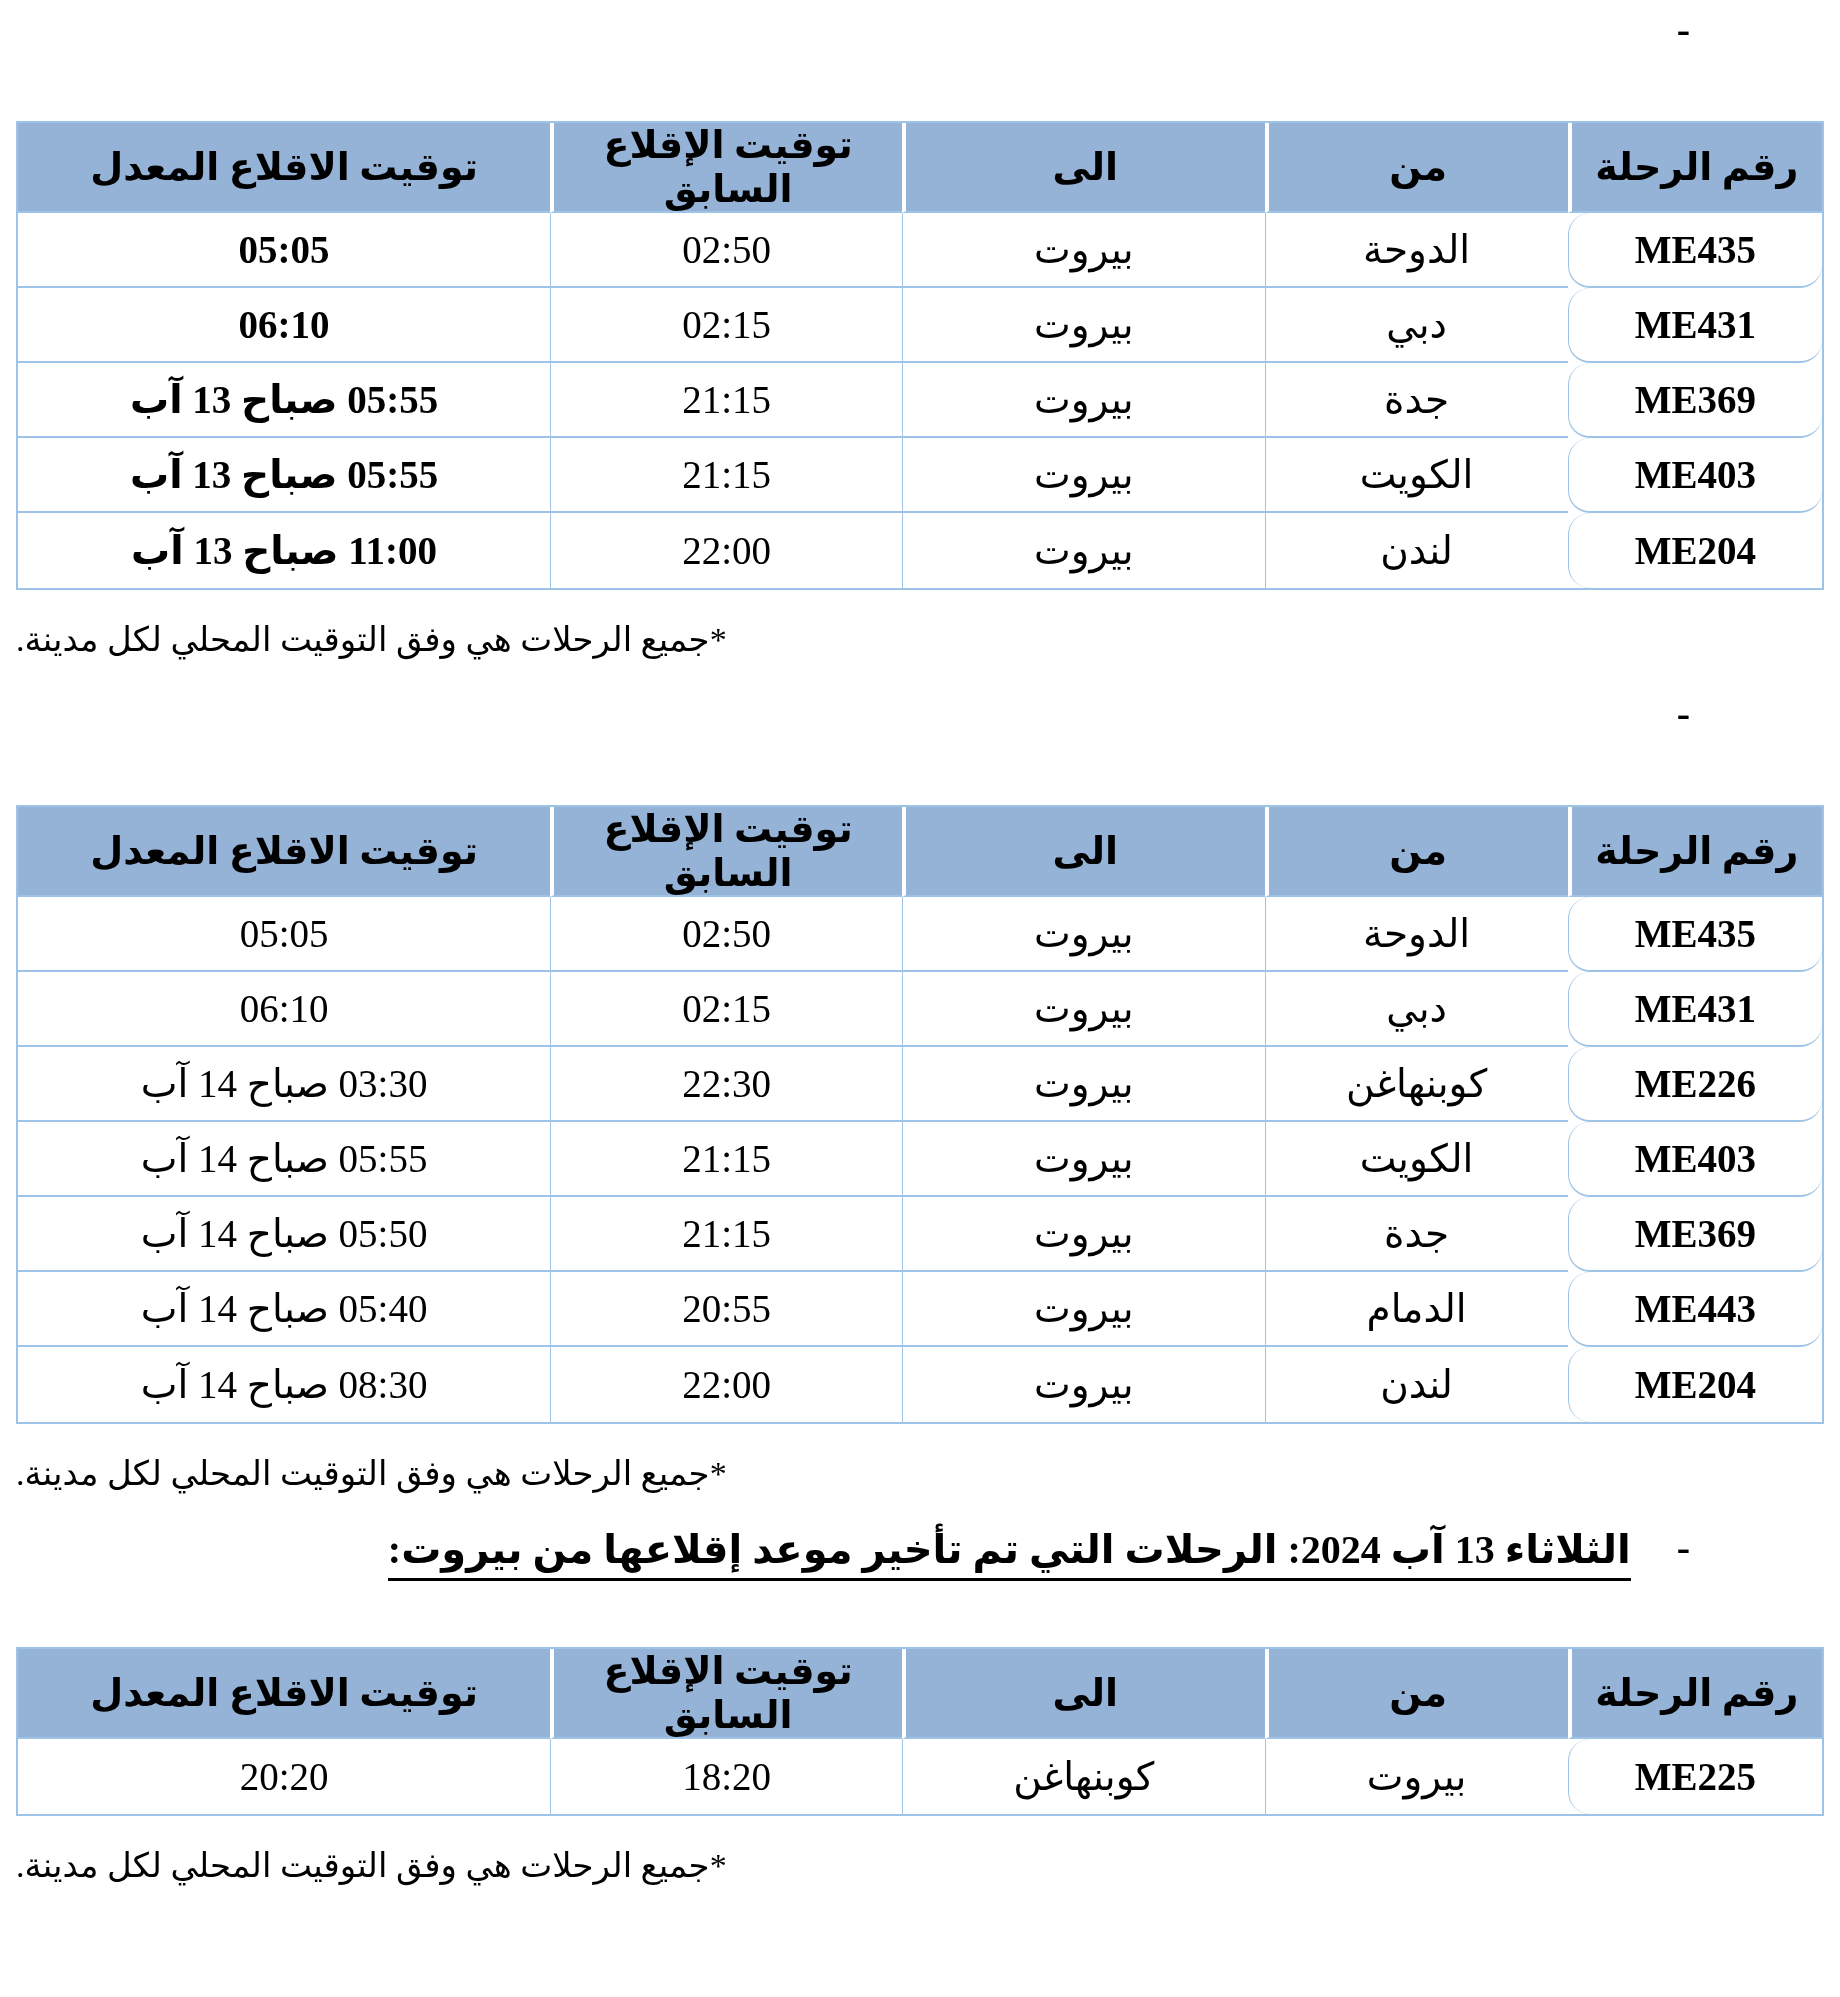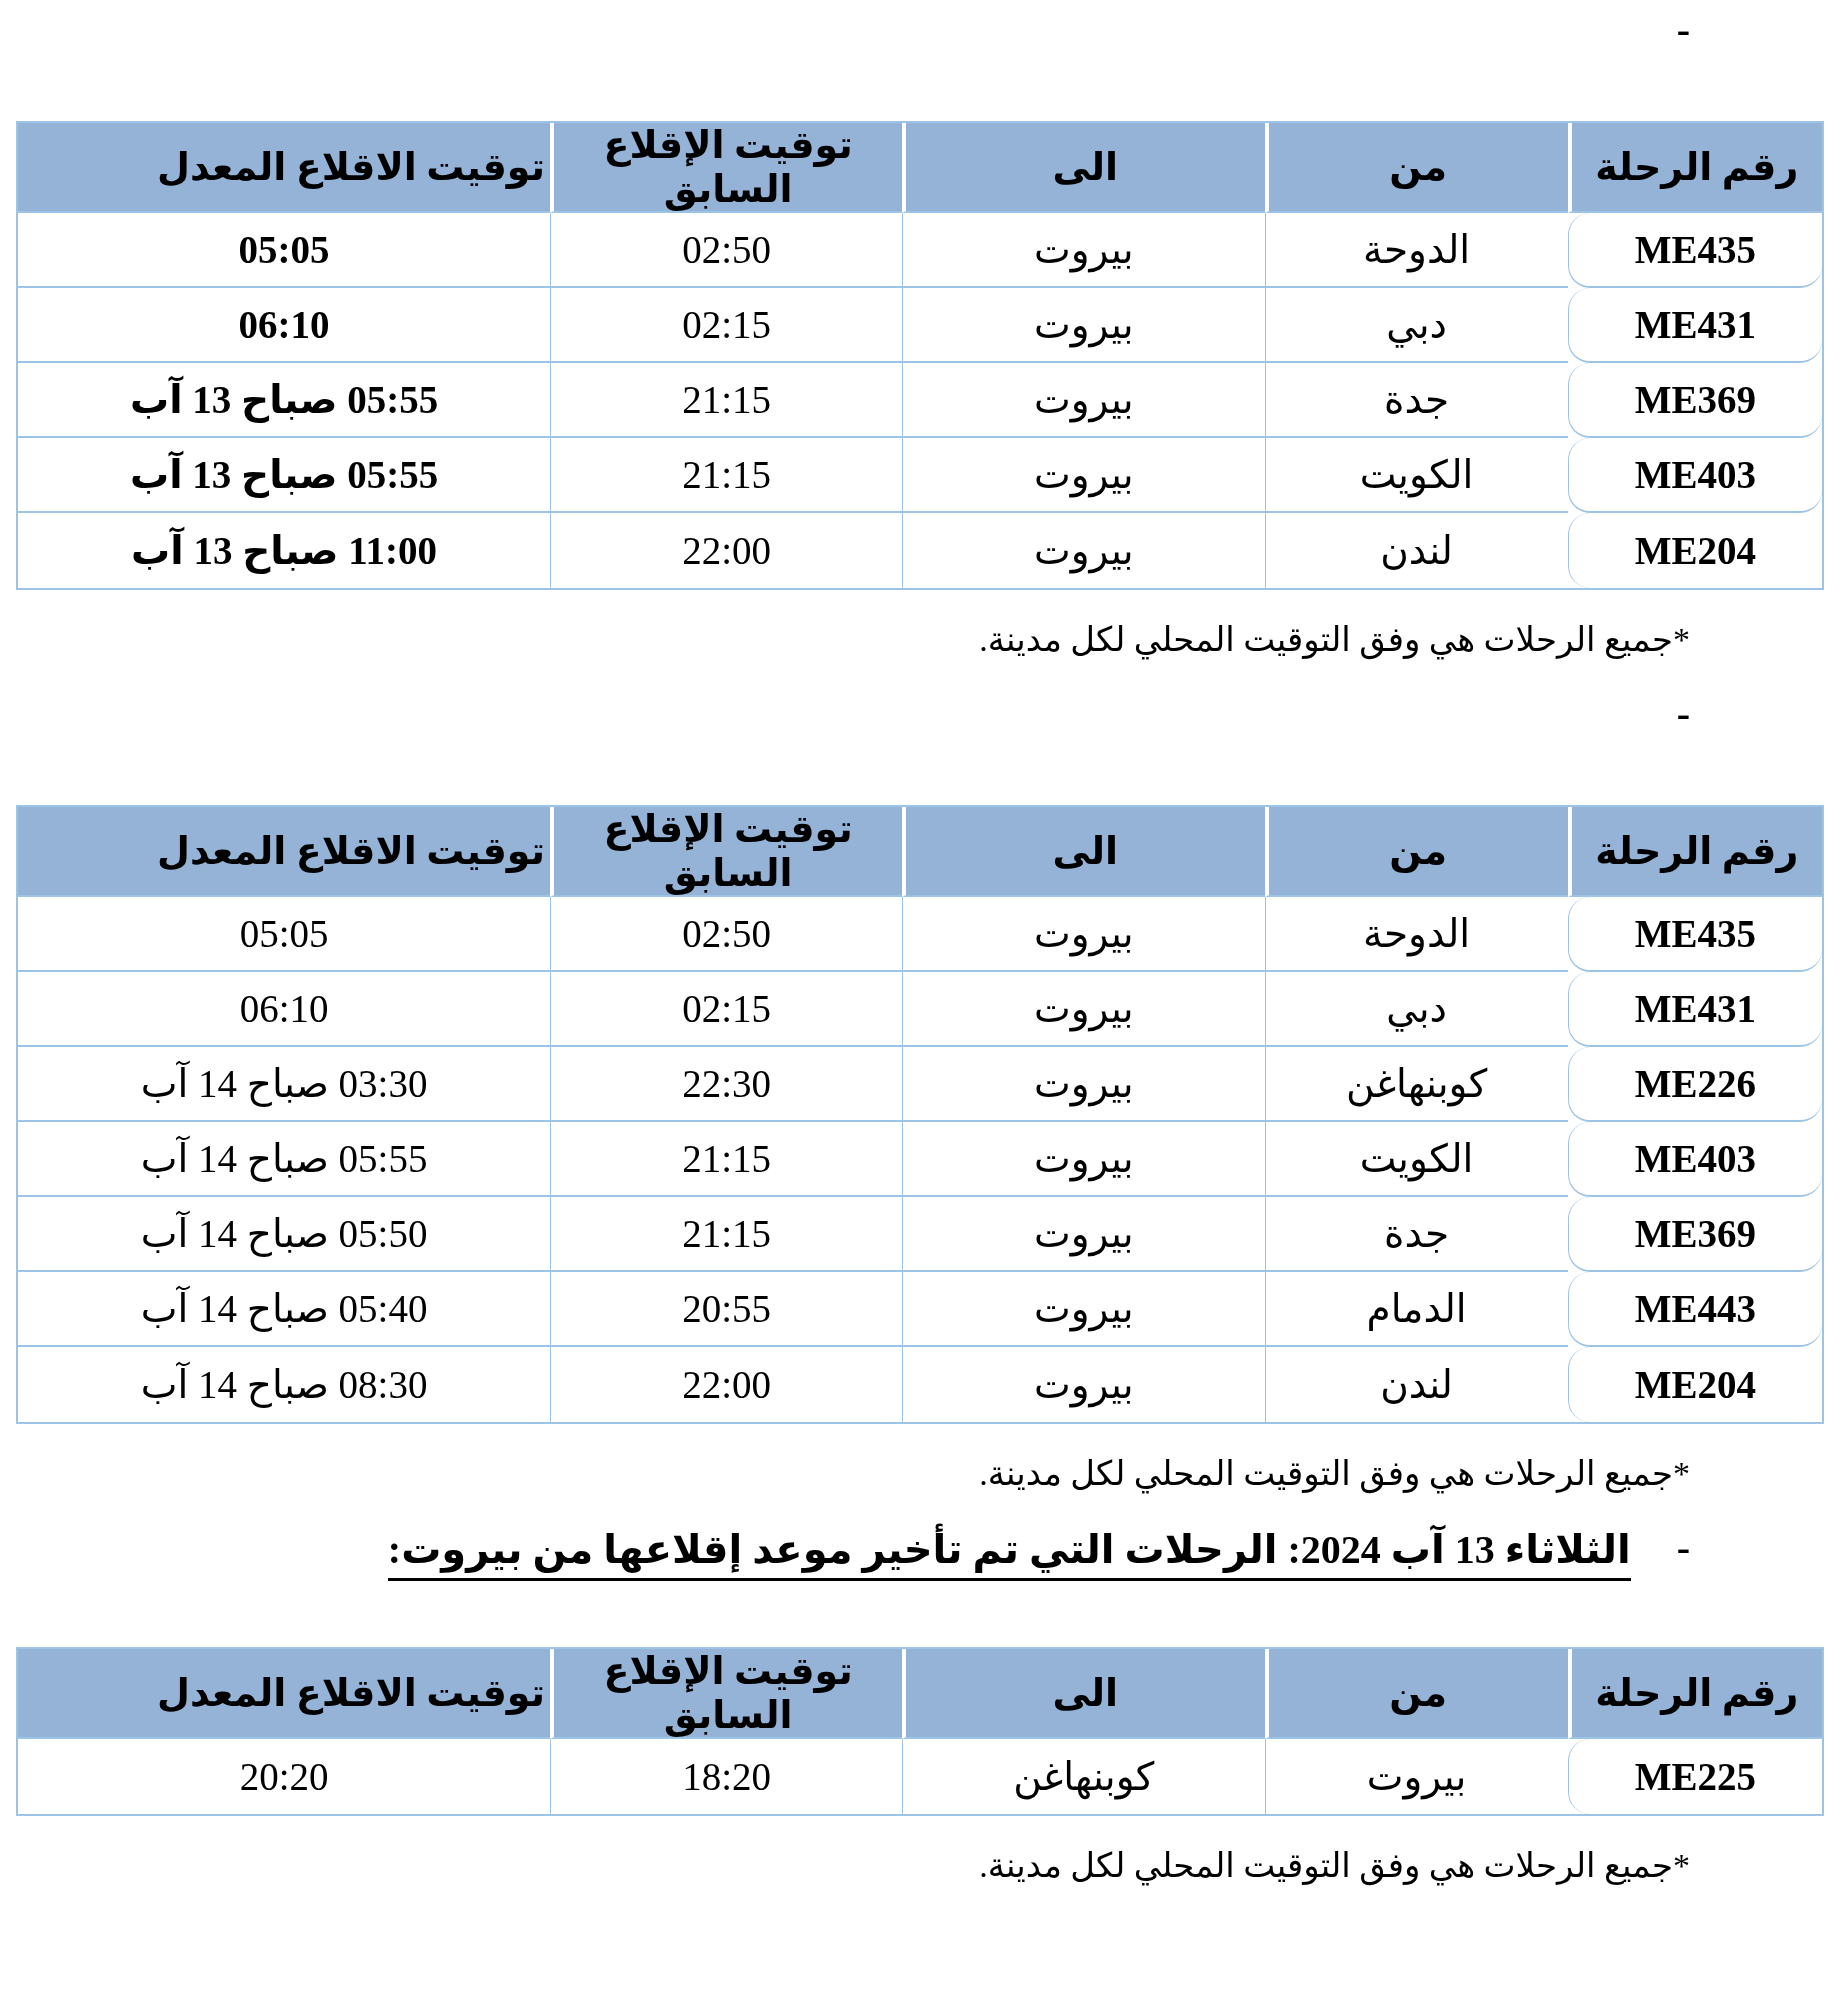--- a/index.html
+++ b/index.html
@@ -51,38 +51,38 @@
     background: #95B3D7;
     font-weight: bold;
     font-size: 38px;
     height: 77px;
     text-align: center;
     vertical-align: middle;
     border-left: 4.5px solid #ffffff;
     border-bottom: 2.7px solid #9DC3E6;
     padding: 0 5.3px;
   }
-  .ftable th:last-child { border-left: 0; text-align: right; }
+  .ftable th:last-child { border-left: 0; }
   .ftable td {
     height: 75px;
     font-size: 39px;
     text-align: center;
     vertical-align: middle;
     border-left: 1.8px solid #9DC3E6;
     border-bottom: 2.7px solid #9DC3E6;
     padding: 0 5.3px;
     background: #ffffff;
   }
   .ftable td:last-child { border-left: 0; }
   .ftable tbody tr:last-child td { border-bottom: 0; }
   .ftable td.flight { font-weight: bold; border-radius: 22px; }
   .ftable td.newtime.bold { font-weight: bold; }
 
   .footnote {
-    text-align: right;
+    text-align: left;
     margin: 30px 134px 0 0;
     font-size: 34px;
     line-height: 1.2;
   }
 </style>
 </head>
 <body>
 
 <main id="doc">
   <section class="sec">

